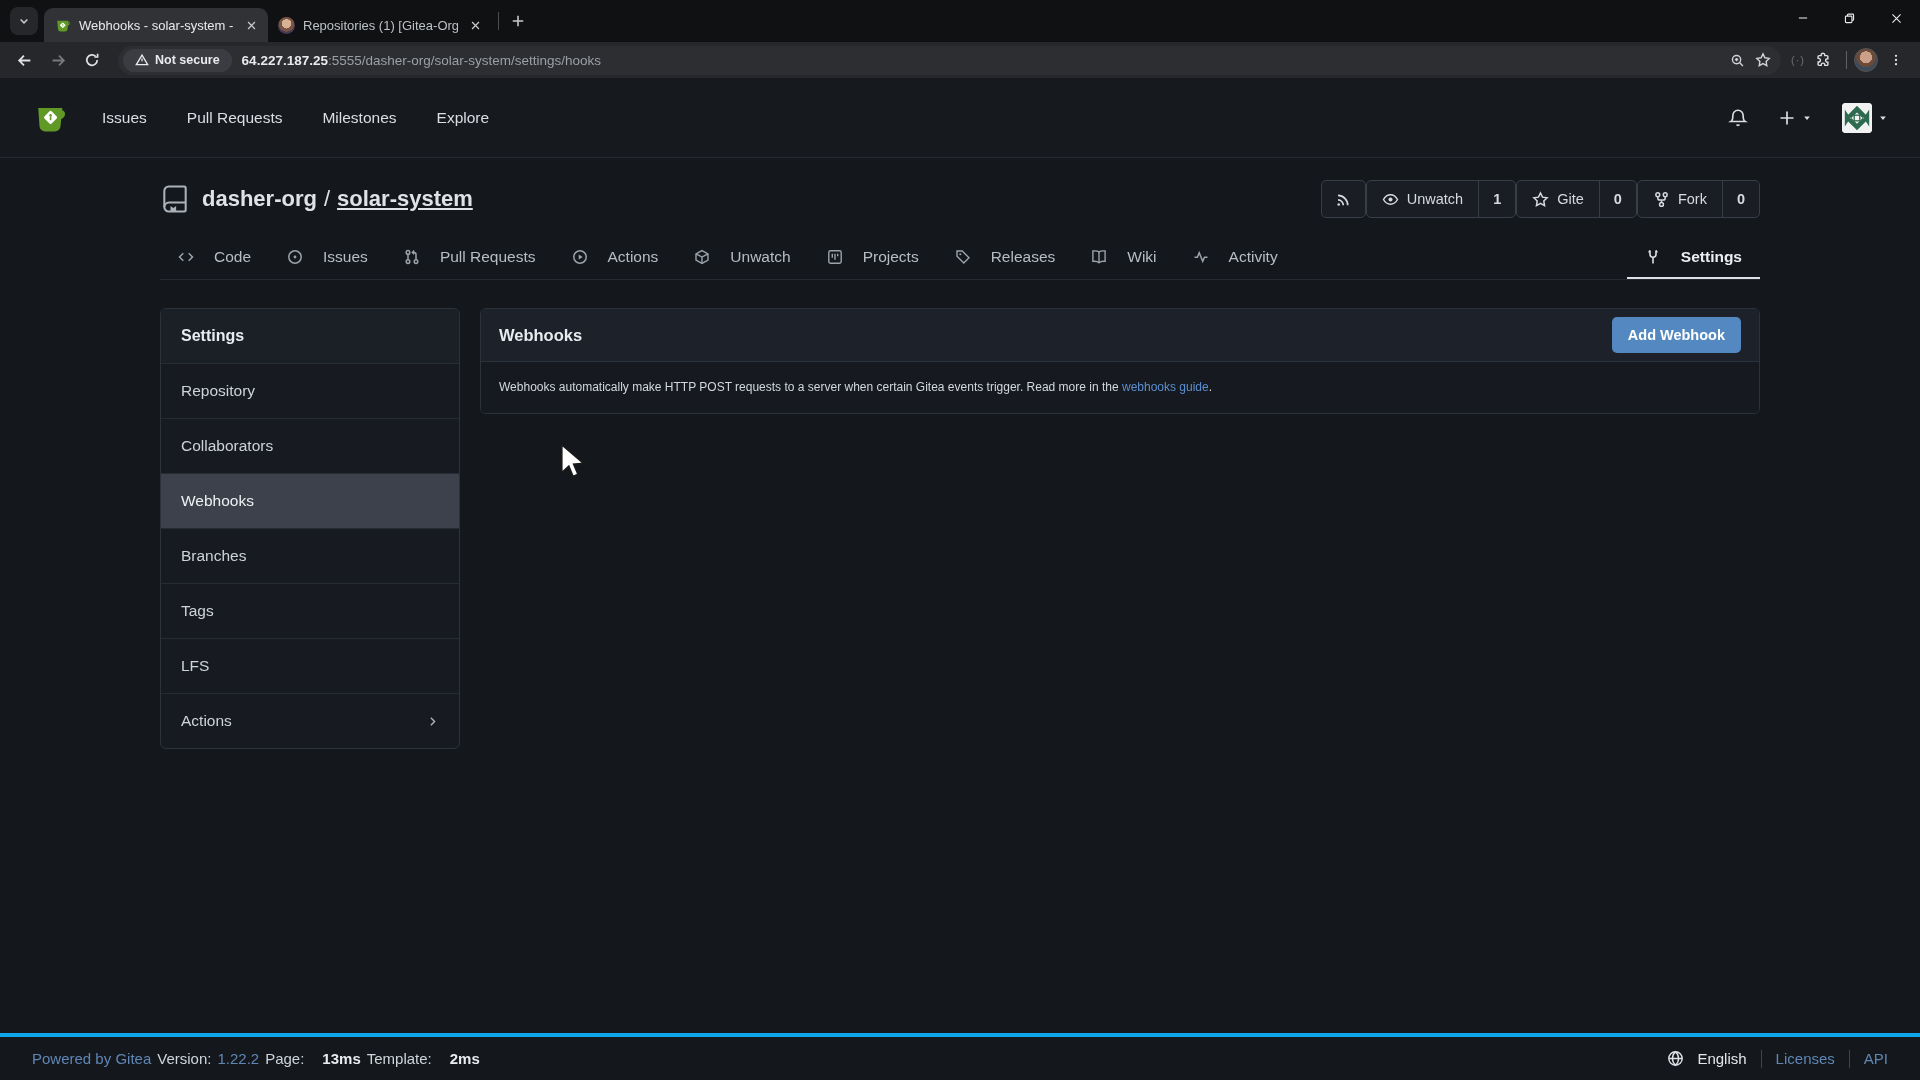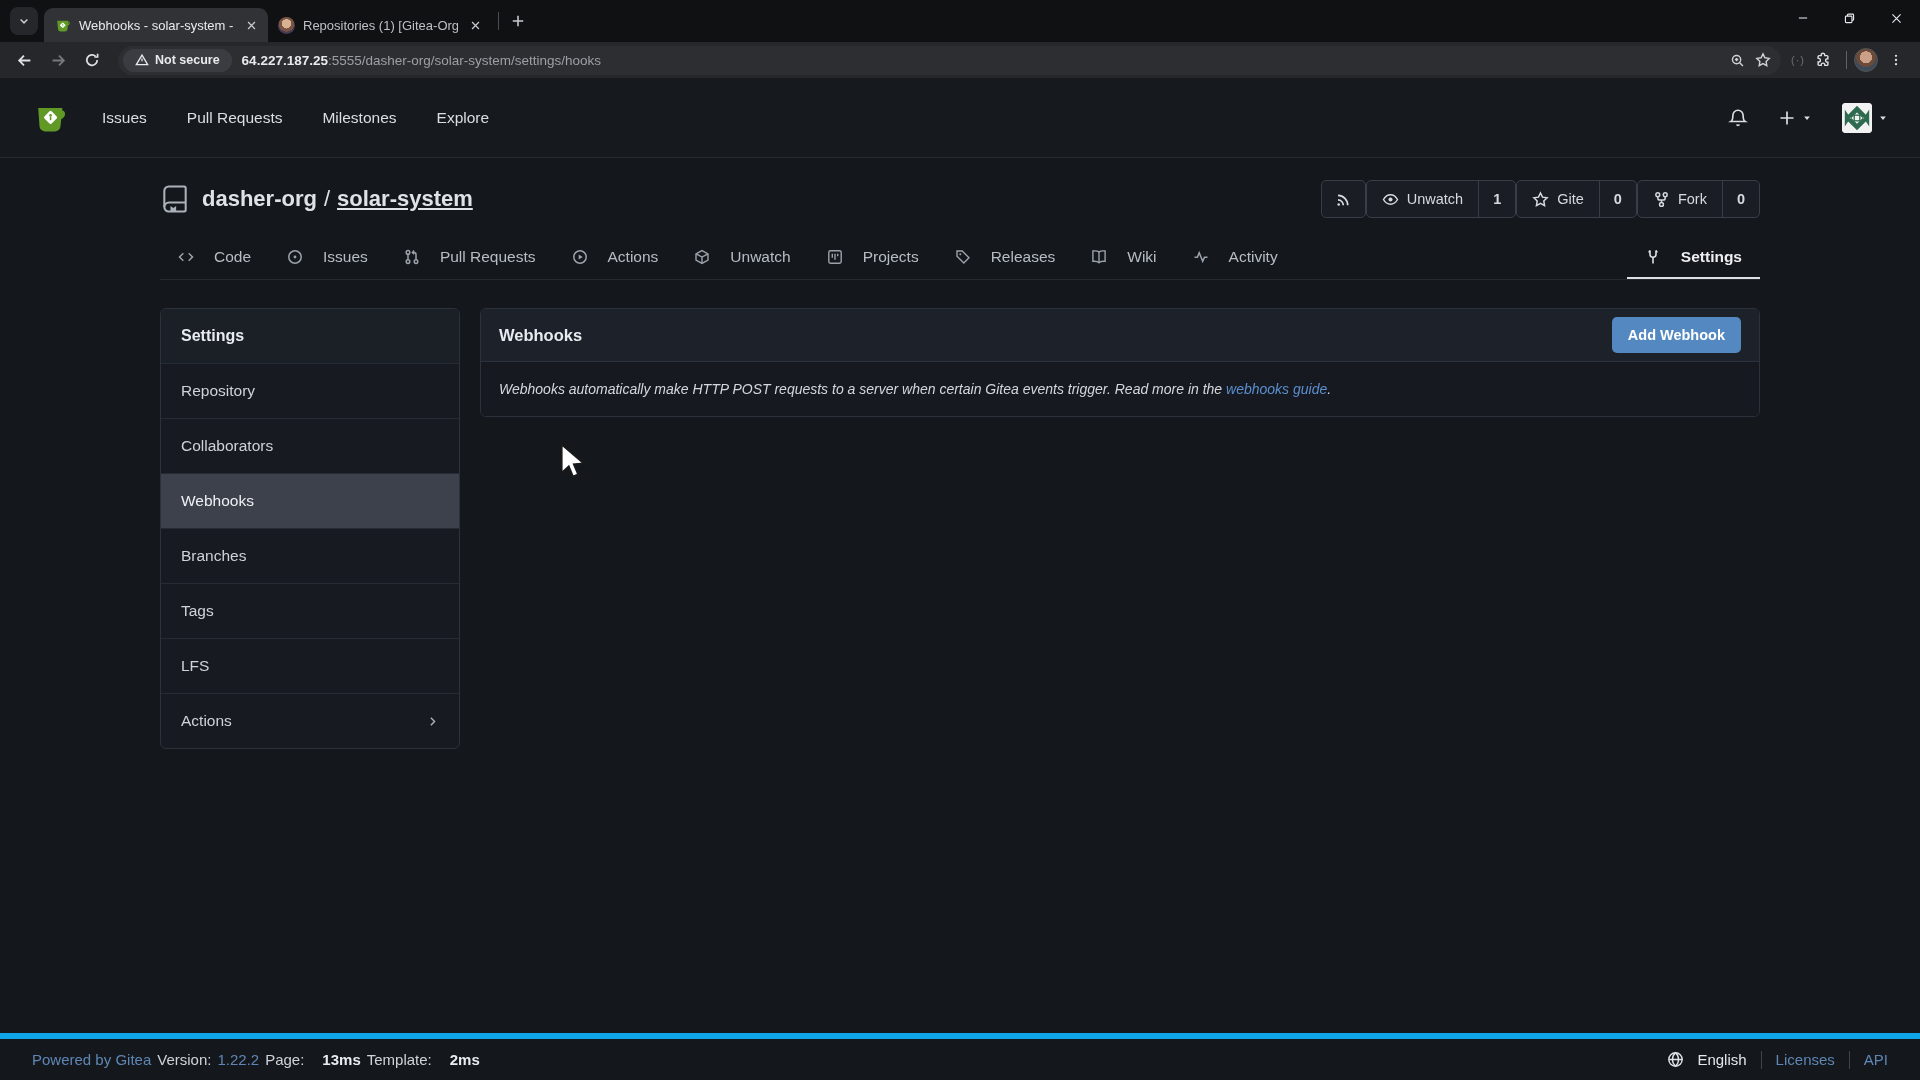--- a/index.html
+++ b/index.html
@@ -81,25 +81,25 @@
     display:flex; justify-content:space-between; align-items:center; }
   .menu-item.active { background:#3c414b; color:#eef0f3; }
   .chev { color:#aab0b8; }
 
   .panel { flex:1; border:1px solid #2c323b; border-radius:6px; overflow:hidden; }
   .panel-header { background:#1d222a; padding:8px 18px; display:flex; align-items:center;
     justify-content:space-between; border-bottom:1px solid #2c323b; min-height:52px; }
   .panel-title { font-size:16.5px; font-weight:700; color:#e8ebef; }
   .btn-primary { background:#5488c0; color:#fff; font-size:14.5px; font-weight:600;
     padding:10px 16px; border:none; border-radius:5px; }
-  .panel-body { background:#16191f; padding:17px 18px; font-size:14px; color:#d3d8de; line-height:1.45;font-style:italic; }
+  .panel-body { background:#16191f; padding:17px 18px; font-size:12px; color:#d3d8de; line-height:1.45; }
   a.link { color:#5b8fd0; text-decoration:none; }
 
   
-  .gt-footer { border-top:6px solid #0ea5e9; height:47px; display:flex; align-items:center;
+  .gt-footer { border-top:4px solid #0ea5e9; height:47px; display:flex; align-items:center;
     justify-content:space-between; padding:0 32px; font-size:15px; color:#cfd4da; flex:none; }
   .f-left, .f-right { display:flex; align-items:center; gap:6px; white-space:nowrap; }
   .f-link { color:#5f86b5; }
   .f-bold { font-weight:700; color:#e8ebef;margin-left:12px; }
   .f-div { width:1px; height:18px; background:#3f4550; margin:0 8px; }
   .f-right .globe { margin-right:7px; color:#dfe3e8; }
 
   #cursor { position:absolute; left:556px; top:443px; z-index:99; pointer-events:none; }
 </style>
 </head>

